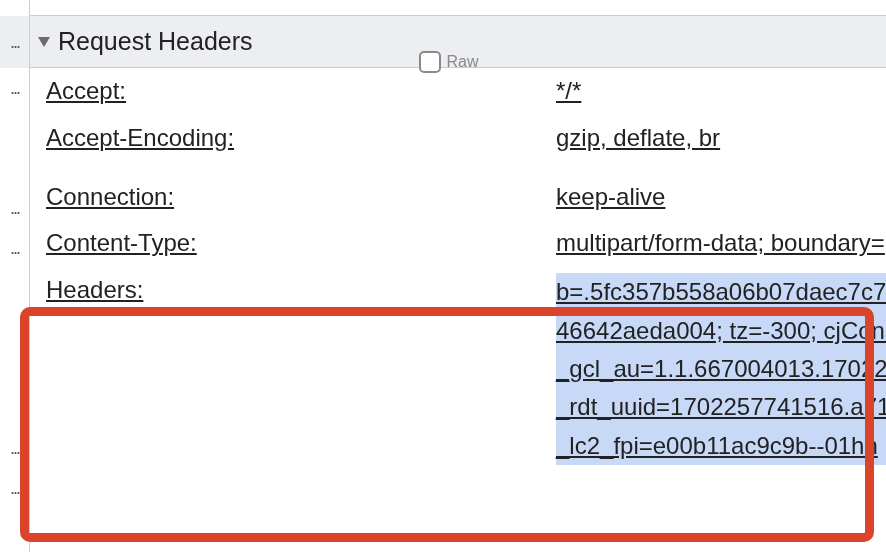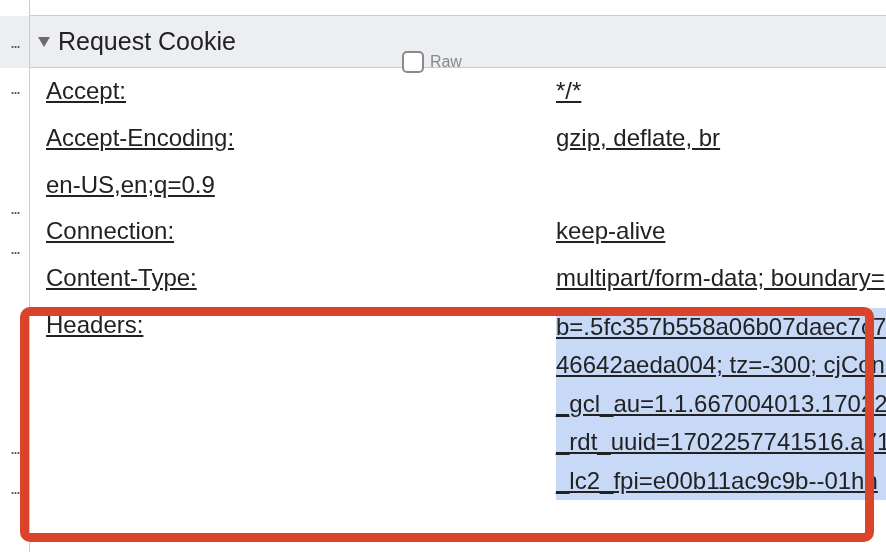--- a/index.html
+++ b/index.html
@@ -147,38 +147,37 @@
     <div class="gutter-row"></div>
     <div class="gutter-row">...</div>
     <div class="gutter-row">...</div>
     <div class="gutter-row"></div>
   </div>
 
   <div class="main">
     <div class="blank-top"></div>
     <div class="section-header">
       <div class="disclosure"></div>
-      <div class="section-title">Request Cookie</div>
+      <div class="section-title">Request Headers</div>
       <div class="raw-toggle">
         <div class="raw-checkbox"></div>
         <span>Raw</span>
       </div>
     </div>
 
     <div class="headers">
       <div class="header-row">
         <div class="header-name">Accept:</div>
         <div class="header-value">*/*</div>
       </div>
       <div class="header-row">
         <div class="header-name">Accept-Encoding:</div>
         <div class="header-value">gzip, deflate, br</div>
       </div>
       <div class="header-row">
-        <div class="header-value">en-US,en;q=0.9</div>
       </div>
       <div class="header-row">
         <div class="header-name">Connection:</div>
         <div class="header-value">keep-alive</div>
       </div>
       <div class="header-row">
         <div class="header-name">Content-Type:</div>
         <div class="header-value">multipart/form-data; boundary=</div>
       </div>
       <div class="header-row">

